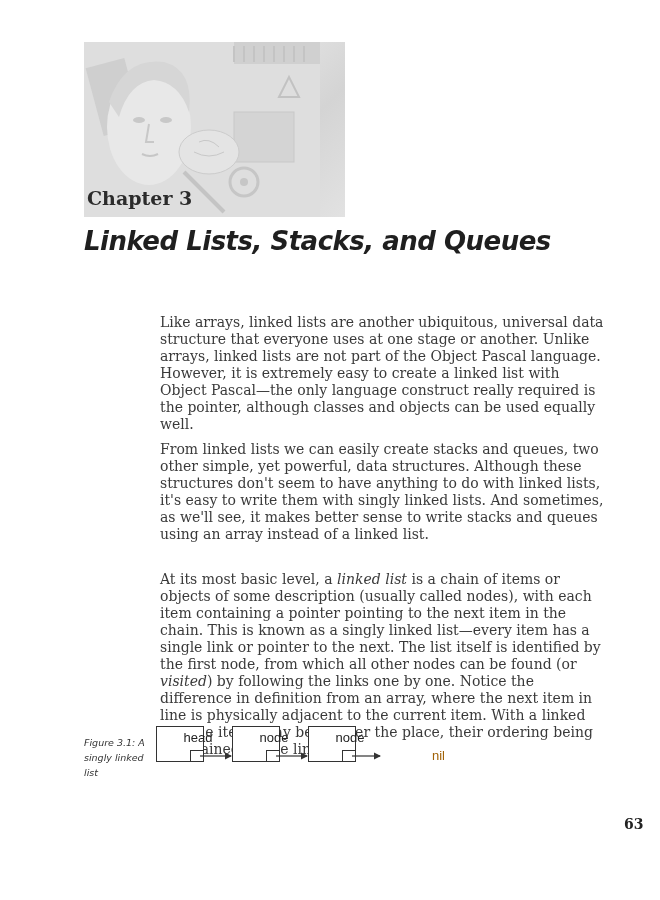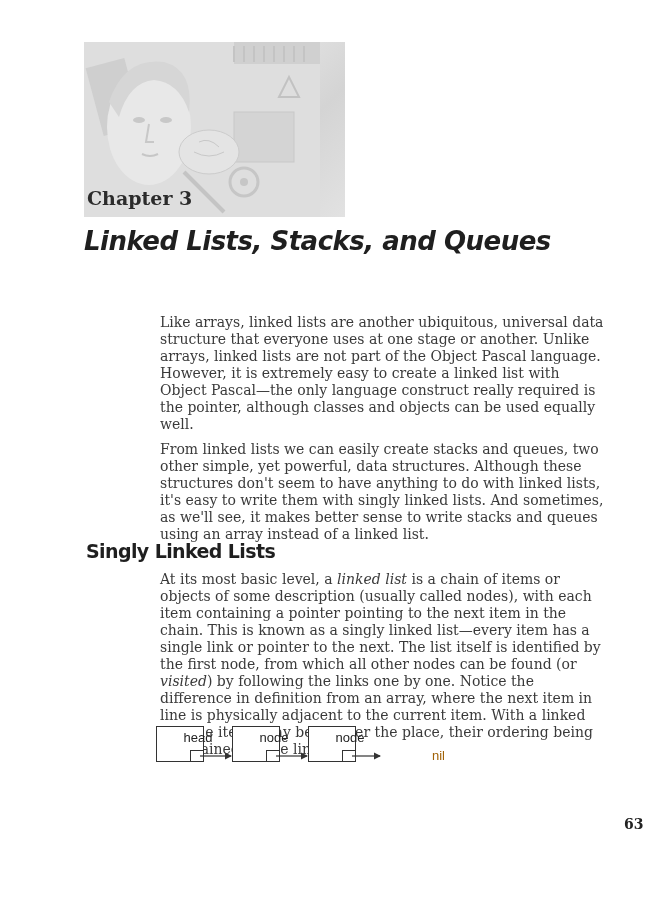--- a/index.html
+++ b/index.html
@@ -93,26 +93,26 @@
     <div class="chapter-label">Chapter 3</div>
   </div>
 
   <div class="chapter-title">Linked Lists, Stacks, and Queues</div>
 
   <div class="body-text intro">
     <p>Like arrays, linked lists are another ubiquitous, universal data structure that everyone uses at one stage or another. Unlike arrays, linked lists are not part of the Object Pascal language. However, it is extremely easy to create a linked list with Object Pascal—the only language construct really required is the pointer, although classes and objects can be used equally well.</p>
     <p>From linked lists we can easily create stacks and queues, two other simple, yet powerful, data structures. Although these structures don't seem to have anything to do with linked lists, it's easy to write them with singly linked lists. And sometimes, as we'll see, it makes better sense to write stacks and queues using an array instead of a linked list.</p>
   </div>
 
-  <div class="section-heading">Singly Linked Lists</div>
 
   <div class="body-text section-body">
     <p><span>At its most basic level, a </span><em>linked list</em><span> is a chain of items or objects of some description (usually called nodes), with each item containing a pointer pointing to the next item in the chain. This is known as a singly linked list—every item has a single link or pointer to the next. The list itself is identified by the first node, from which all other nodes can be found (or </span><em>visited</em><span>) by following the links one by one. Notice the difference in definition from an array, where the next item in line is physically adjacent to the current item. With a linked list, the items may be all over the place, their ordering being maintained by the links.</span></p>
   </div>
 
+  <div class="figure-caption">Figure 3.1: A singly linked list</div>
 
   <div class="figure">
     <div class="node-box" style="left:0;top:0;">
       <div class="node-label">head</div>
       <div class="ptr"></div>
     </div>
     <div class="node-box" style="left:76px;top:0;">
       <div class="node-label">node</div>
       <div class="ptr"></div>
     </div>

